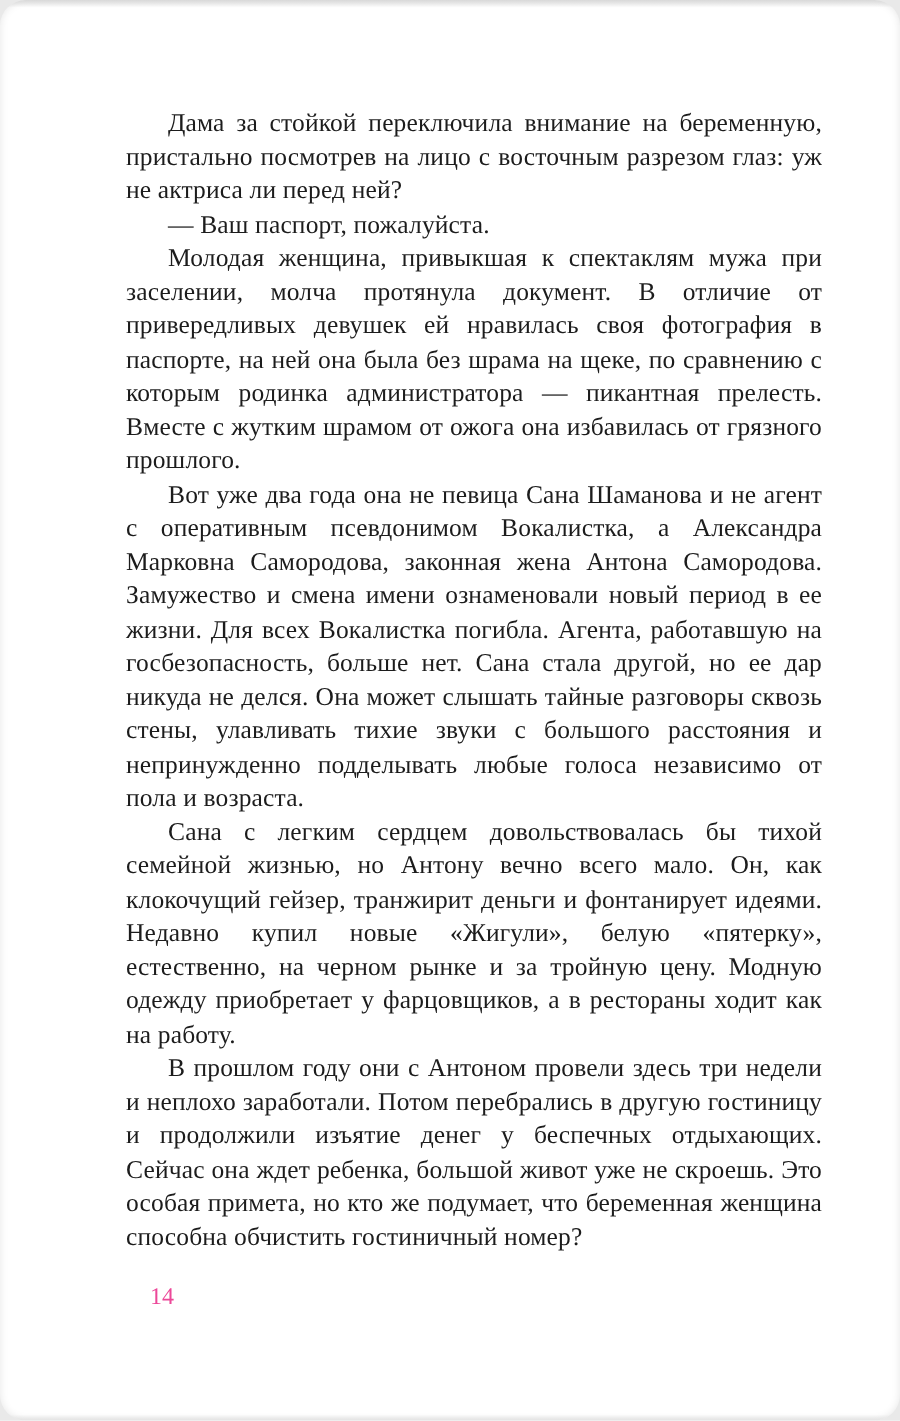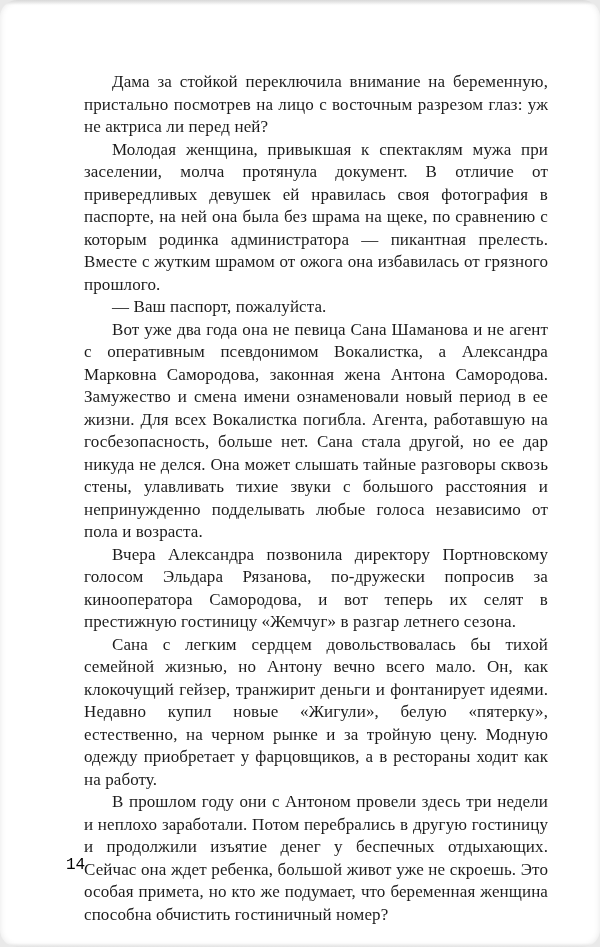--- a/index.html
+++ b/index.html
@@ -45,35 +45,33 @@
     text-align: justify;
     text-indent: 28px;
     font-size: 17px;
     line-height: 22.5px;
     letter-spacing: 0.1px;
     hyphens: auto;
     -webkit-hyphens: auto;
   }
   .page-number {
     position: absolute;
-    left: 66px;
+    left: 100px;
     top: 855px;
     font-size: 16px;
     line-height: 20px;
-    color: #000000;
-    font-family: Liberation Mono, monospace;
+    color: #ec4899;
   }
 </style>
 </head>
 <body>
 
 <div class="page">
   <div class="text-block">
     <p>Дама за стойкой переключила внимание на беременную, пристально посмотрев на лицо с восточным разрезом глаз: уж не актриса ли перед ней?</p>
+    <p>— Ваш паспорт, пожалуйста.</p>
     <p>Молодая женщина, привыкшая к спектаклям мужа при заселении, молча протянула документ. В отличие от привередливых девушек ей нравилась своя фотография в паспорте, на ней она была без шрама на щеке, по сравнению с которым родинка администратора — пикантная прелесть. Вместе с жутким шрамом от ожога она избавилась от грязного прошлого.</p>
-    <p>— Ваш паспорт, пожалуйста.</p>
     <p>Вот уже два года она не певица Сана Шаманова и не агент с оперативным псевдонимом Вокалистка, а Александра Марковна Самородова, законная жена Антона Самородова. Замужество и смена имени ознаменовали новый период в ее жизни. Для всех Вокалистка погибла. Агента, работавшую на госбезопасность, больше нет. Сана стала другой, но ее дар никуда не делся. Она может слышать тайные разговоры сквозь стены, улавливать тихие звуки с большого расстояния и непринужденно подделывать любые голоса независимо от пола и возраста.</p>
-    <p>Вчера Александра позвонила директору Портновскому голосом Эльдара Рязанова, по-дружески попросив за кинооператора Самородова, и вот теперь их селят в престижную гостиницу «Жемчуг» в разгар летнего сезона.</p>
     <p>Сана с легким сердцем довольствовалась бы тихой семейной жизнью, но Антону вечно всего мало. Он, как клокочущий гейзер, транжирит деньги и фонтанирует идеями. Недавно купил новые «Жигули», белую «пятерку», естественно, на черном рынке и за тройную цену. Модную одежду приобретает у фарцовщиков, а в рестораны ходит как на работу.</p>
     <p>В прошлом году они с Антоном провели здесь три недели и неплохо заработали. Потом перебрались в другую гостиницу и продолжили изъятие денег у беспечных отдыхающих. Сейчас она ждет ребенка, большой живот уже не скроешь. Это особая примета, но кто же подумает, что беременная женщина способна обчистить гостиничный номер?</p>
   </div>
   <div class="page-number">14</div>
 </div>
 
 </body></html>

